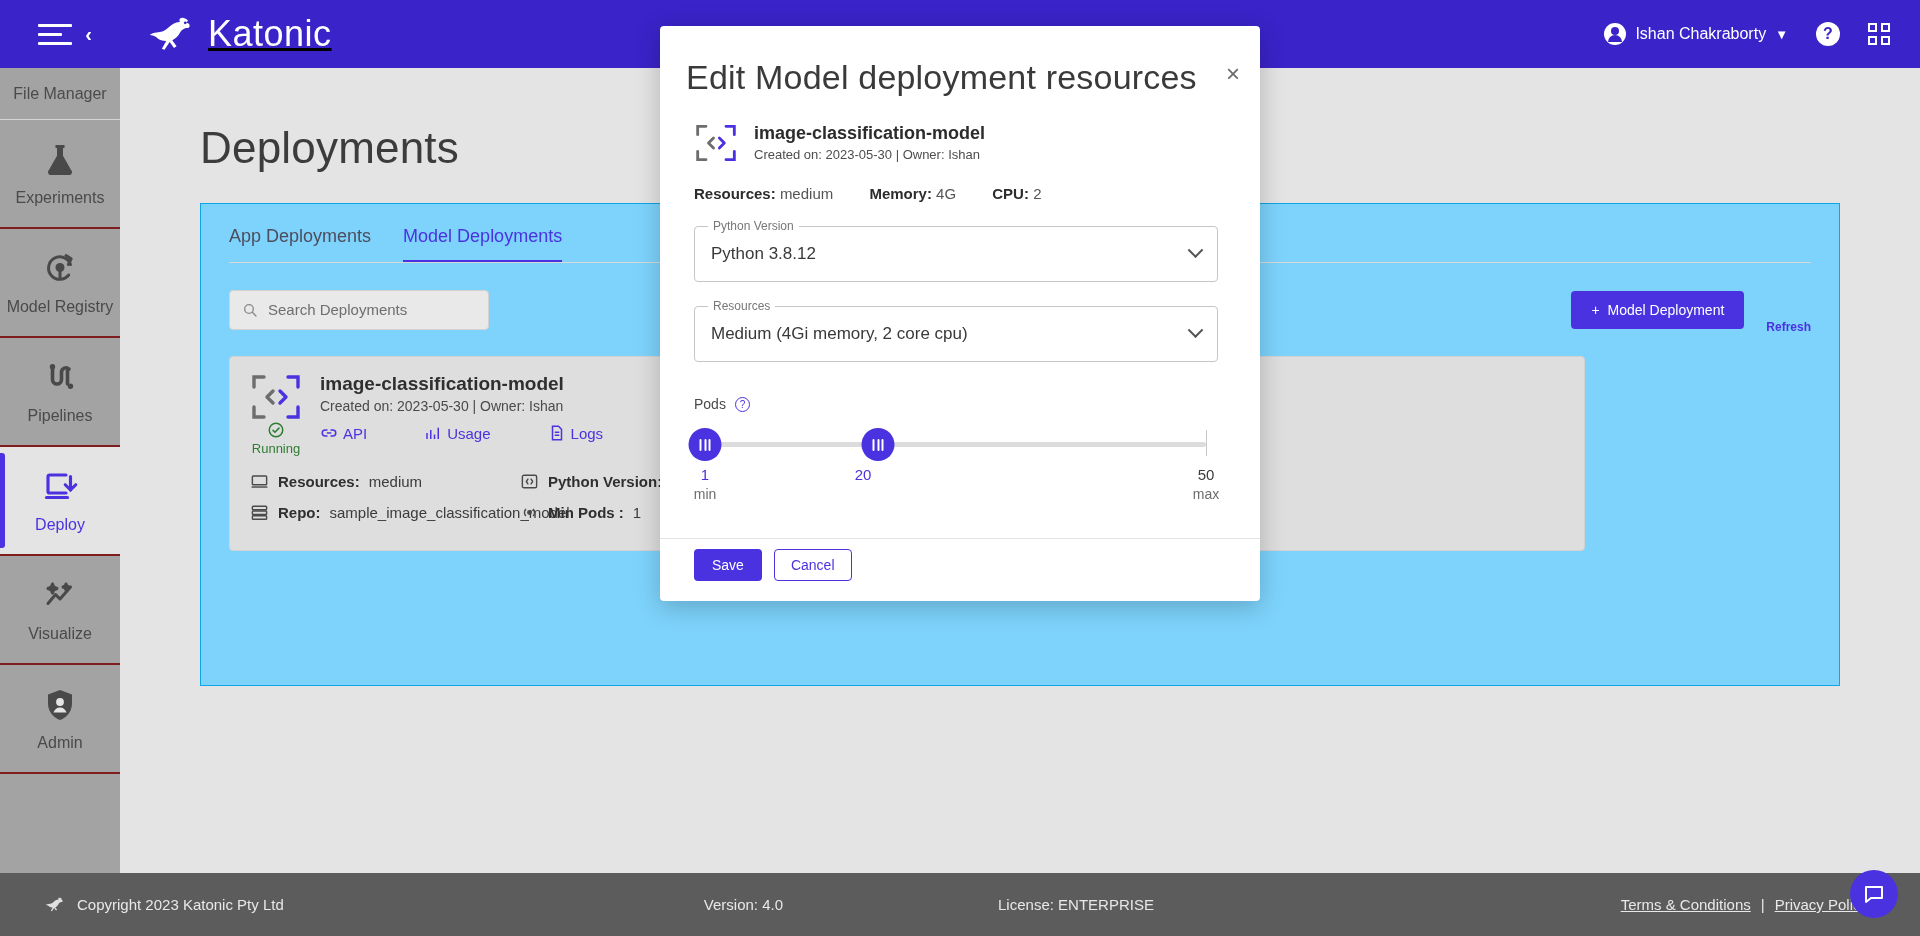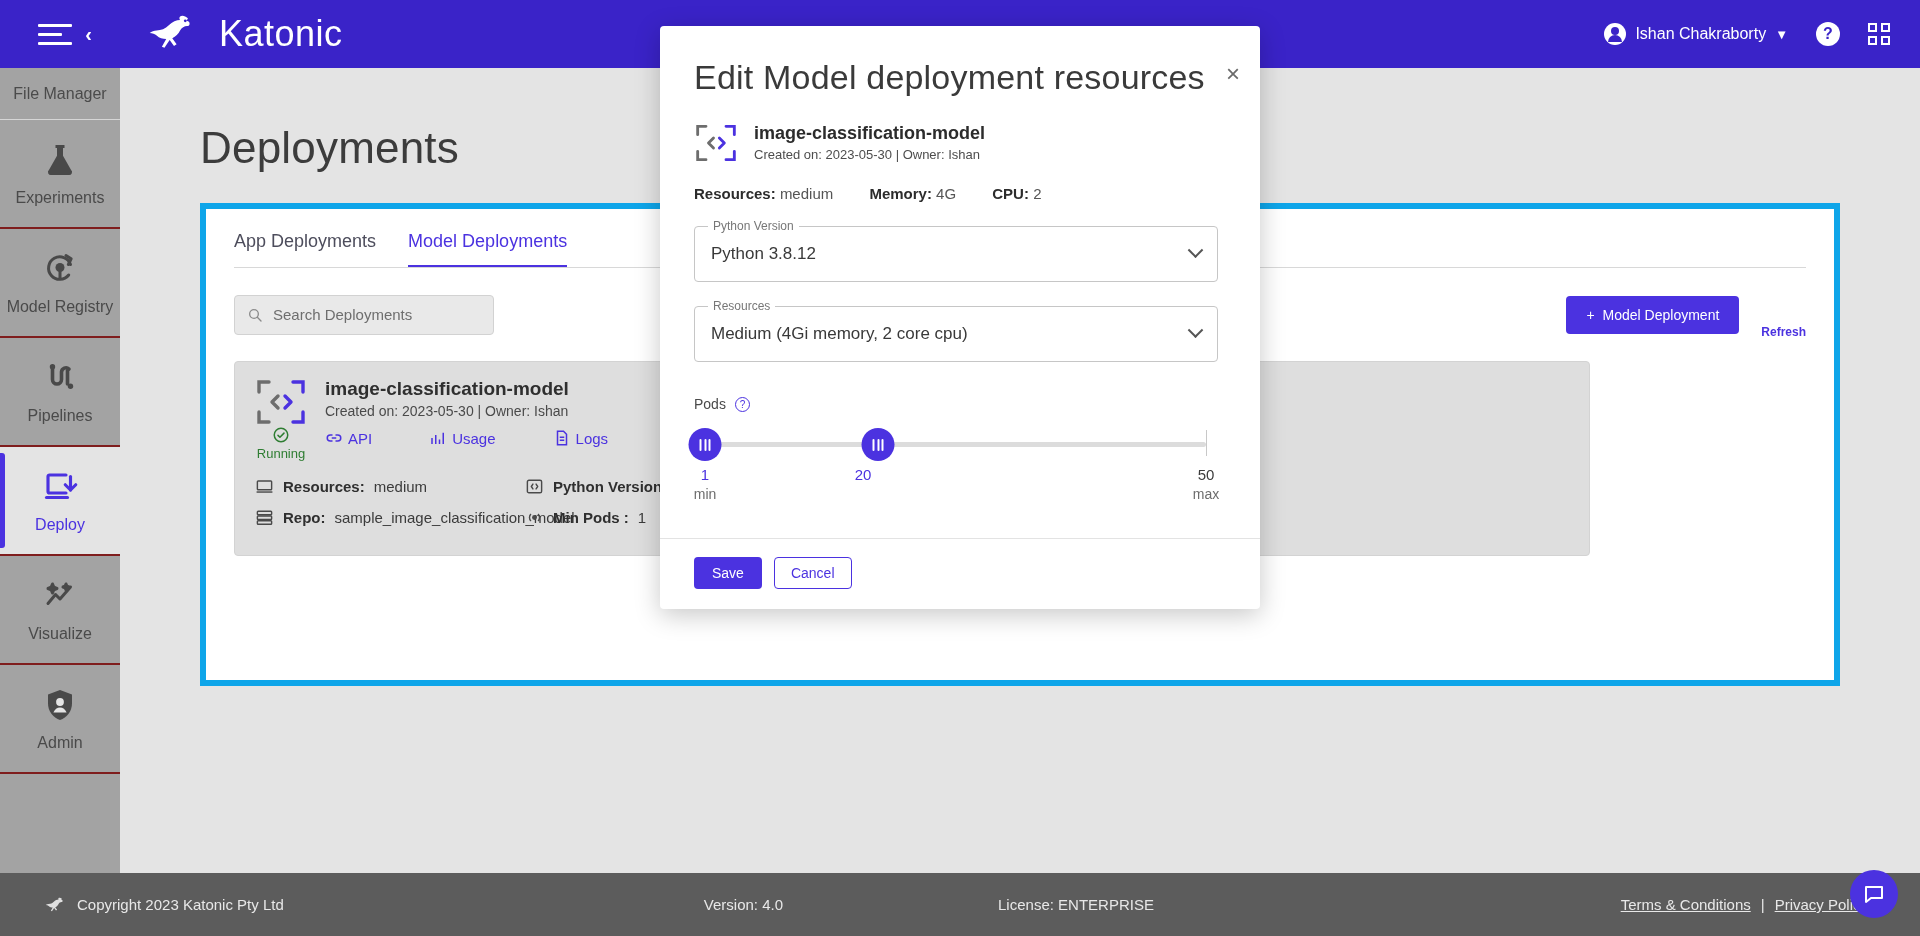--- a/index.html
+++ b/index.html
@@ -22,21 +22,21 @@
     justify-content: center; gap: 6px; cursor: pointer; position: relative;
   }
   .hamburger i { display: block; height: 3px; background: #fff; border-radius: 1px; }
   .hamburger i:nth-child(1) { width: 34px; }
   .hamburger i:nth-child(2) { width: 24px; }
   .hamburger i:nth-child(3) { width: 34px; }
   .ham-arrow {
     position: absolute; right: 4px; top: 50%; transform: translateY(-50%);
     color: #fff; font-size: 20px; font-weight: bold;
   }
-  .brand { display: flex; align-items: flex-start; margin-left: 52px; gap: 19px; }
+  .brand { display: flex; align-items: flex-end; margin-left: 52px; gap: 8px; text-decoration: underline; }
   .brand-logo { width: 52px; height: 40px; }
   .brand-text { color: #fff; font-size: 36px; font-weight: 400; letter-spacing: .5px; }
 
   .topbar-right {
     margin-left: auto; display: flex; align-items: center; gap: 28px;
     margin-right: 30px; color: #fff;
   }
   .user-chip { display: flex; align-items: center; gap: 9px; cursor: pointer; font-size: 16px; }
   .avatar-circle {
     width: 22px; height: 22px; border-radius: 50%; background: #fff;
@@ -89,22 +89,22 @@
   
   .main {
     position: absolute; top: 68px; left: 120px; right: 0; height: 805px;
     background: #e4e4e4; overflow: hidden;
   }
   .page-title {
     font-size: 44px; font-weight: 300; color: #3c3c3c;
     margin: 55px 0 0 80px; letter-spacing: .2px;
   }
   .panel {
-    margin: 30px 80px 0 80px; background: #ffffff;
-    border: 6px solid #0ea5e9; height: 483px; position: relative;
+    margin: 30px 80px 0 80px; background: #7dd3fc;
+    border: 1px solid #0ea5e9; height: 483px; position: relative;
   }
   .tabs { display: flex; gap: 32px; padding: 22px 0 0 28px; position: relative; }
   .tab {
     font-size: 18px; color: #4d4d5c; padding-bottom: 13px; cursor: pointer;
     border-bottom: 3px solid transparent;
   }
   .tab.active { color: #4b32e0; border-bottom-color: #4b32e0; }
   .tab-rule {
     position: absolute; left: 28px; right: 28px; bottom: 0;
     border-bottom: 1px solid #d8d8d8;
@@ -169,21 +169,21 @@
     position: absolute; left: 660px; top: 26px; width: 600px;
     background: #fff; border-radius: 4px; z-index: 40;
     box-shadow: 0 6px 26px rgba(0,0,0,.22);
   }
   .modal-close {
     position: absolute; right: 20px; top: 36px; font-size: 24px; color: #6b6b6b;
     cursor: pointer; line-height: 1; background: none; border: none; font-family: inherit;
   }
   .modal-title {
     font-size: 34px; font-weight: 300; color: #3a3a3a;
-    padding: 32px 40px 0 34px; letter-spacing: .2px;
+    padding: 32px 40px 0 26px; letter-spacing: .2px;
   }
   .modal-body { padding: 26px 42px 0 34px; }
   .m-head { display: flex; align-items: flex-start; gap: 16px; }
   .m-head .model-icon { width: 44px; height: 40px; }
   .m-name { font-size: 18px; font-weight: bold; color: #2c2c2c; }
   .m-sub { font-size: 13px; color: #4d4d4d; margin-top: 3px; }
   .m-res { font-size: 15px; color: #555; margin-top: 22px; }
   .m-res b { color: #2c2c2c; }
   .m-res span { margin-right: 16px; }
 
@@ -227,21 +227,21 @@
   }
   .endmark { position: absolute; top: 2px; width: 1px; height: 26px; background: #c8c8c8; }
   .endmark-val {
     position: absolute; top: 38px; font-size: 15px; color: #3d3d3d; transform: translateX(-50%);
   }
   .minmax {
     position: absolute; top: 58px; font-size: 14px; color: #6d6d6d; transform: translateX(-50%);
   }
 
   .modal-footer {
-    border-top: 1px solid #e3e3e3; margin-top: 22px; padding: 18px 34px 20px 34px;
+    border-top: 1px solid #e3e3e3; margin-top: 22px; padding: 10px 34px 20px 34px;
     display: flex; gap: 12px;
   }
   .btn-save {
     background: #4b32e0; color: #fff; border: none; border-radius: 4px;
     height: 32px; padding: 0 18px; font-size: 14px; cursor: pointer; font-family: inherit;
   }
   .btn-cancel {
     background: #fff; color: #4b32e0; border: 1px solid #4b32e0; border-radius: 4px;
     height: 32px; padding: 0 16px; font-size: 14px; cursor: pointer; font-family: inherit;
   }

